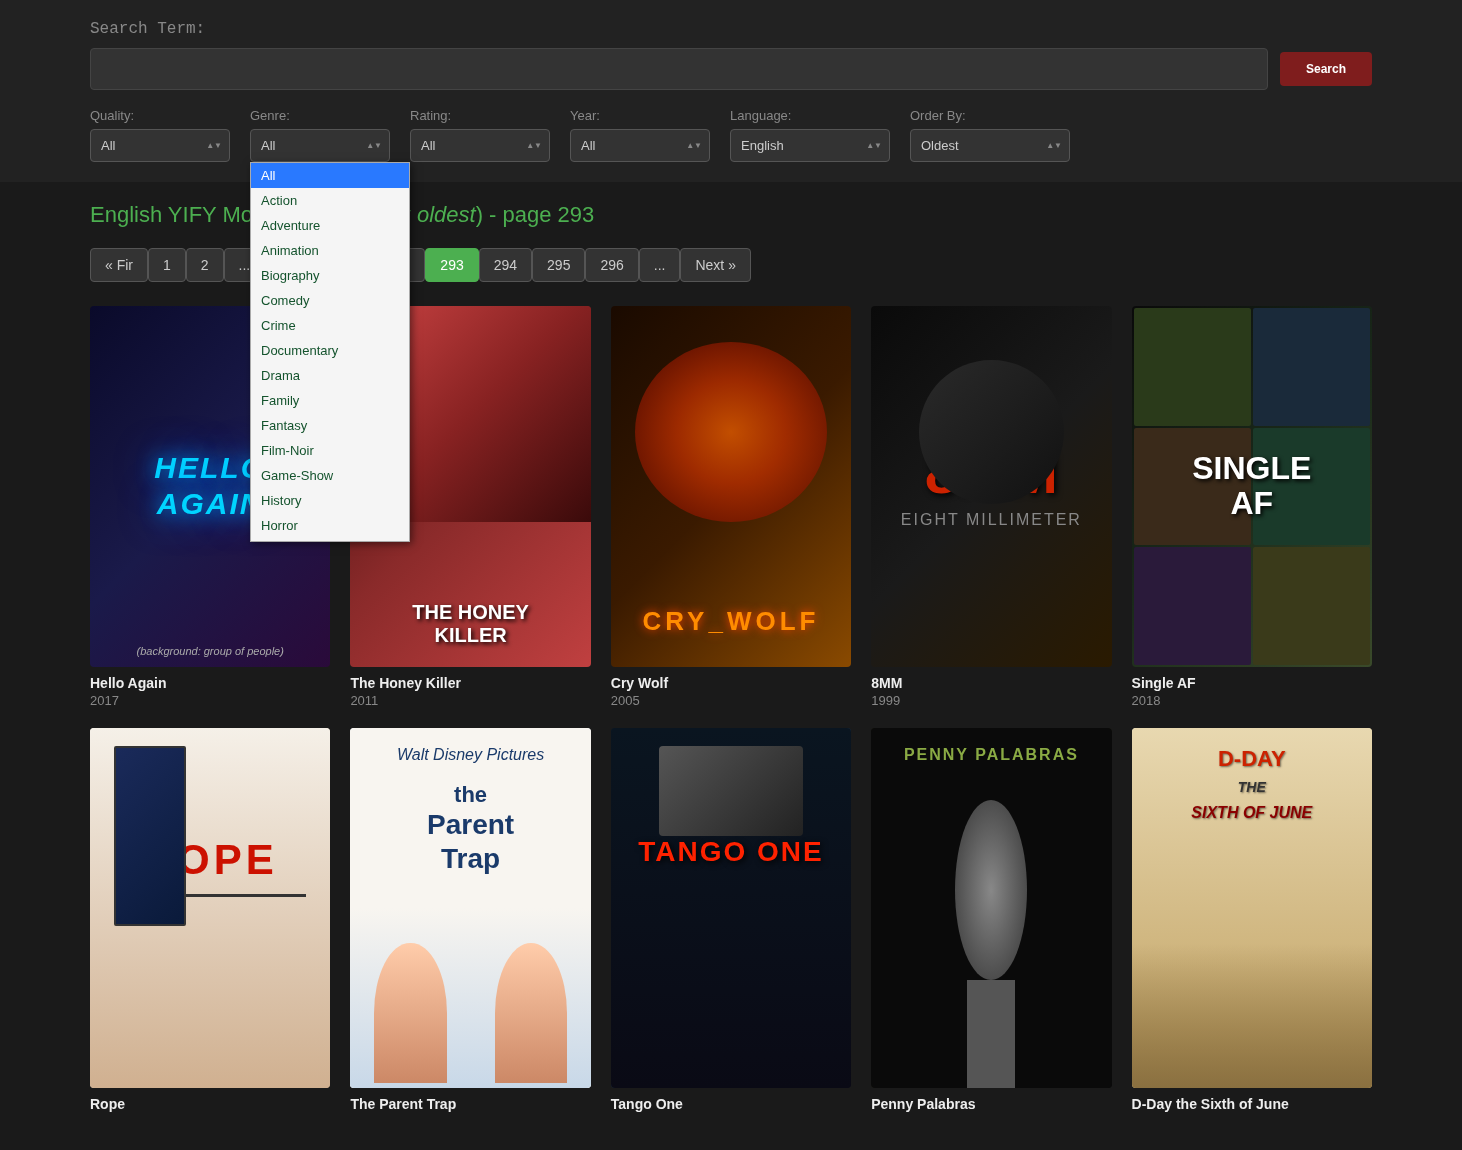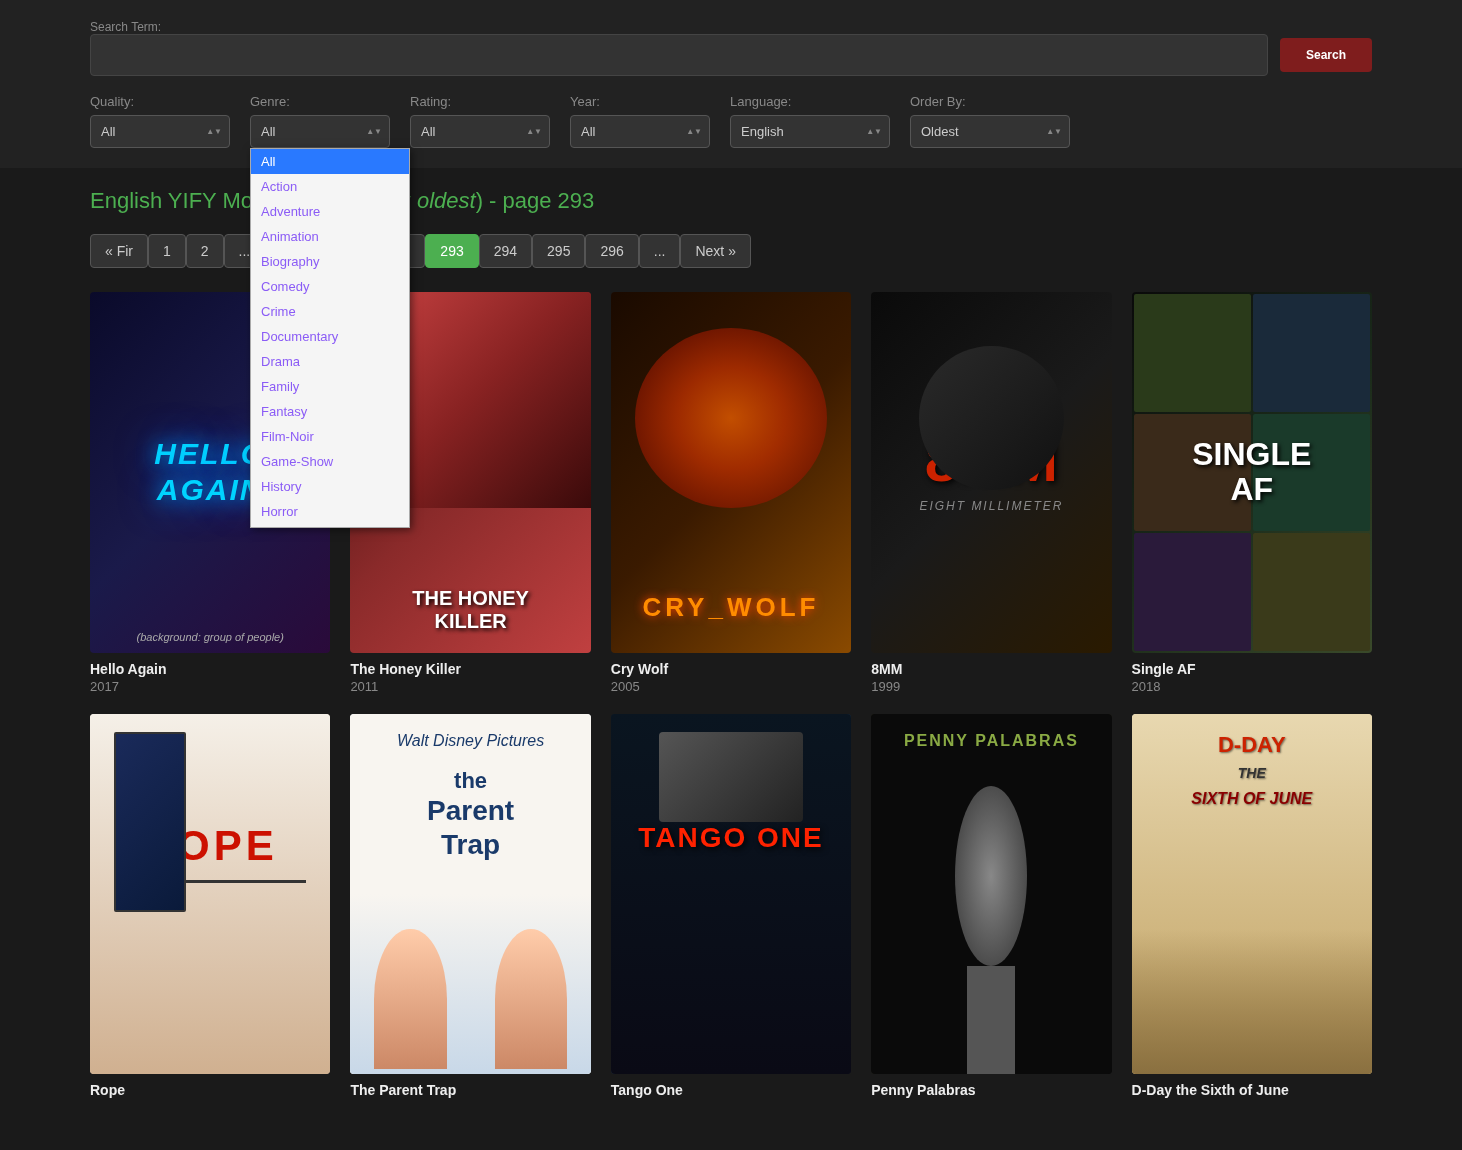--- a/index.html
+++ b/index.html
@@ -9,21 +9,23 @@
       font-family: Arial, sans-serif;
       font-size: 14px;
       min-width: 1462px;
     }
     .top-section {
       background-color: #222;
       padding: 20px 90px 20px 90px;
     }
     .search-term-label {
       color: #888;
-      font-size: 12px;
+      font-size: 16px;
+      margin-bottom: 10px;
+      font-family: Liberation Mono, monospace;
     }
     .search-row {
       display: flex;
       align-items: center;
       gap: 12px;
       margin-bottom: 18px;
     }
     .search-input {
       flex: 1;
       height: 42px;
@@ -111,21 +113,21 @@
       width: 10px;
     }
     .genre-dropdown-open::-webkit-scrollbar-track {
       background: #ddd;
     }
     .genre-dropdown-open::-webkit-scrollbar-thumb {
       background: #999;
     }
     .genre-item {
       padding: 5px 10px;
-      color: #8b5cf6;
+      color: #14532d;
       font-size: 13px;
       cursor: pointer;
     }
     .genre-item.selected {
       background: #2979ff;
       color: white;
     }
     .main-content {
       padding: 20px 90px;
     }
@@ -347,21 +349,21 @@
         </div>
         <div style="position:absolute;top:10%;left:10%;right:10%;height:50%;background:radial-gradient(ellipse at center,#ff6600 0%,#cc3300 40%,#550000 100%);border-radius:50%;opacity:0.7;"></div>
       </div>
       <div class="movie-title">Cry Wolf</div>
       <div class="movie-year">2005</div>
     </div>
     <div class="movie-card">
       <div class="movie-poster poster-8mm">
         <div style="position:absolute;top:0;left:0;right:0;bottom:0;display:flex;flex-direction:column;align-items:center;justify-content:center;">
           <div style="font-size:60px;font-weight:bold;color:#cc2200;text-shadow:2px 2px 6px black;line-height:1;">8MM</div>
-          <div style="font-size:12px;color:#888;letter-spacing:2px;margin-top:8px;font-style:italic;">EIGHT MILLIMETER</div>
+          <div style="font-size:16px;color:#888;letter-spacing:2px;margin-top:8px;">EIGHT MILLIMETER</div>
         </div>
         <div style="position:absolute;top:15%;left:20%;right:20%;height:40%;background:radial-gradient(ellipse,#333 0%,#111 100%);border-radius:50%;overflow:hidden;">
           <div style="width:100%;height:100%;background:linear-gradient(135deg,#2a2a2a,#111);"></div>
         </div>
       </div>
       <div class="movie-title">8MM</div>
       <div class="movie-year">1999</div>
     </div>
     <div class="movie-card">
       <div class="movie-poster poster-single-af">

